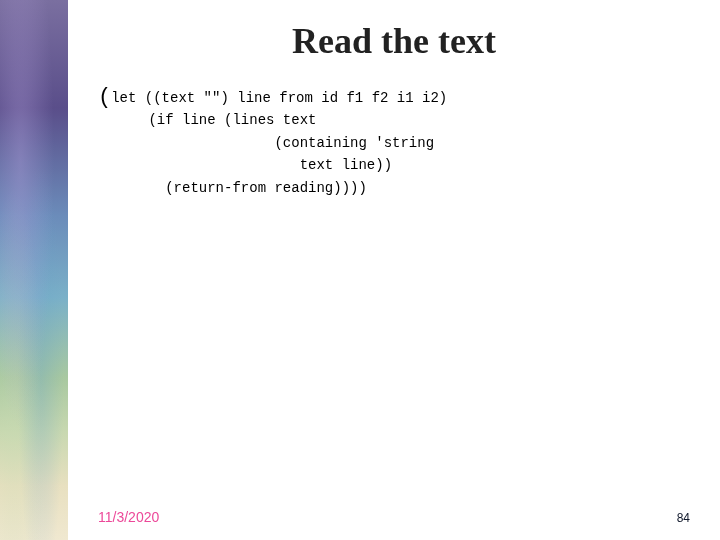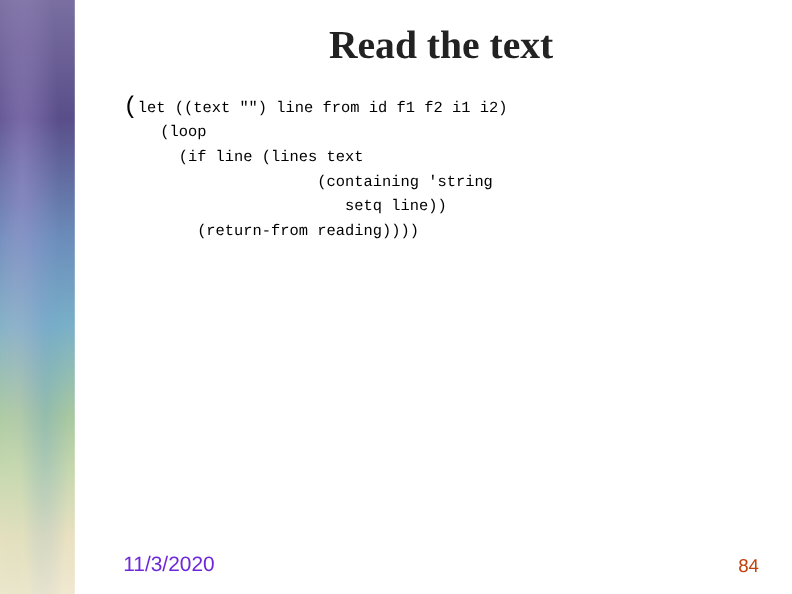--- a/index.html
+++ b/index.html
@@ -33,21 +33,21 @@
         radial-gradient(ellipse at 30% 30%, rgba(180, 160, 220, 0.4) 0%, transparent 50%),
         radial-gradient(ellipse at 60% 70%, rgba(100, 160, 200, 0.3) 0%, transparent 40%),
         radial-gradient(ellipse at 20% 80%, rgba(200, 220, 180, 0.3) 0%, transparent 40%);
     }
 
     .main-content {
       flex: 1;
       background: #fff;
       display: flex;
       flex-direction: column;
-      padding: 20px 30px 15px 44px;
+      padding: 20px 30px 15px 30px;
     }
 
     .slide-title {
       text-align: center;
       font-size: 36px;
       font-weight: bold;
       color: #222;
       margin-bottom: 25px;
       font-family: Georgia, 'Times New Roman', serif;
     }
@@ -71,44 +71,43 @@
     }
 
     .footer {
       display: flex;
       justify-content: space-between;
       align-items: flex-end;
       margin-top: 10px;
     }
 
     .footer-date {
-      font-size: 19px;
-      color: #6d28d9;
+      font-size: 14px;
+      color: #ec4899;
     }
 
     .footer-page {
-      font-size: 17px;
-      color: #c2410c;
+      font-size: 12px;
+      color: #0f172a;
       margin-top: 37px;
     }
   </style>
 </head>
 <body>
 
 <div class="left-sidebar"></div>
 
 <div class="main-content">
   <h1 class="slide-title">Read the text</h1>
 
   <div class="code-block">
     <div class="code-line"><span class="open-paren">(</span>let ((text "") line from id f1 f2 i1 i2)</div>
-    <div class="code-line">    (loop</div>
     <div class="code-line">      (if line (lines text</div>
     <div class="code-line">                     (containing 'string</div>
-    <div class="code-line">                        setq line))</div>
+    <div class="code-line">                        text line))</div>
     <div class="code-line">        (return-from reading))))</div>
   </div>
 
   <div class="footer">
     <span class="footer-date">11/3/2020</span>
     <span class="footer-page">84</span>
   </div>
 </div>
 
 </body></html>

